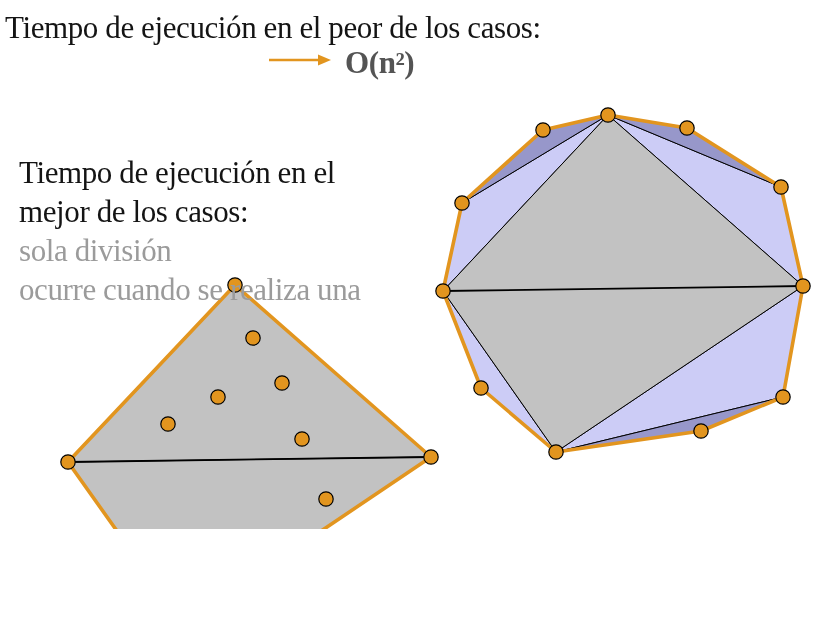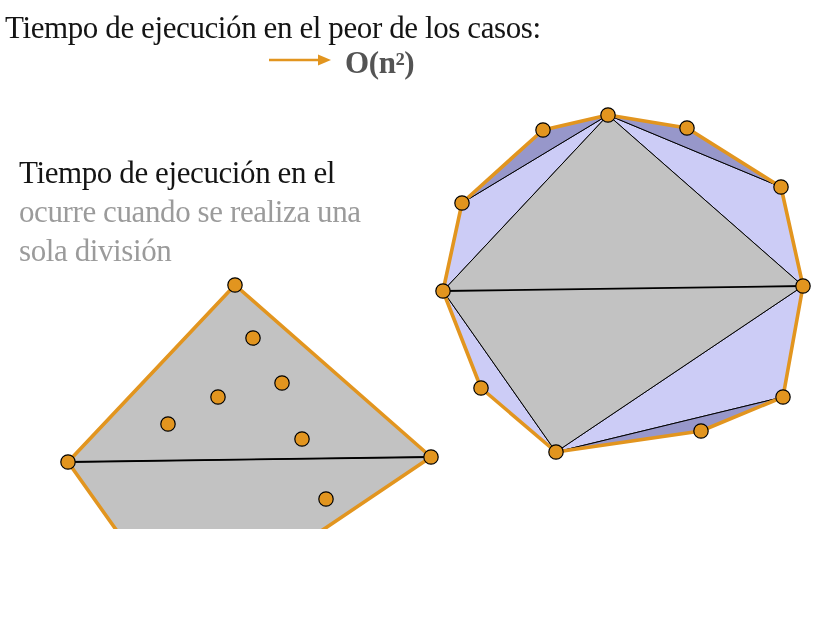--- a/index.html
+++ b/index.html
@@ -83,17 +83,18 @@
       <svg class="arrow-svg" width="64" height="16" viewBox="0 0 64 16">
         <line x1="1" y1="8" x2="51" y2="8" stroke-width="2.4" stroke="#e2951f"></line>
         <polygon points="50,2.5 63,8 50,13.5" fill="#e2951f"></polygon>
       </svg>
       <span class="result">O(n²)</span>
     </div>
   </div>
 
   <div class="textblock tb-best">
     <div class="title">Tiempo de ejecución en el</div>
+    <div class="title">mejor de los casos:</div>
+    <div class="muted">sola división</div>
     <div class="muted">ocurre cuando se realiza una</div>
-    <div class="muted">sola división</div>
   </div>
 
 </div>
 
 </body></html>

